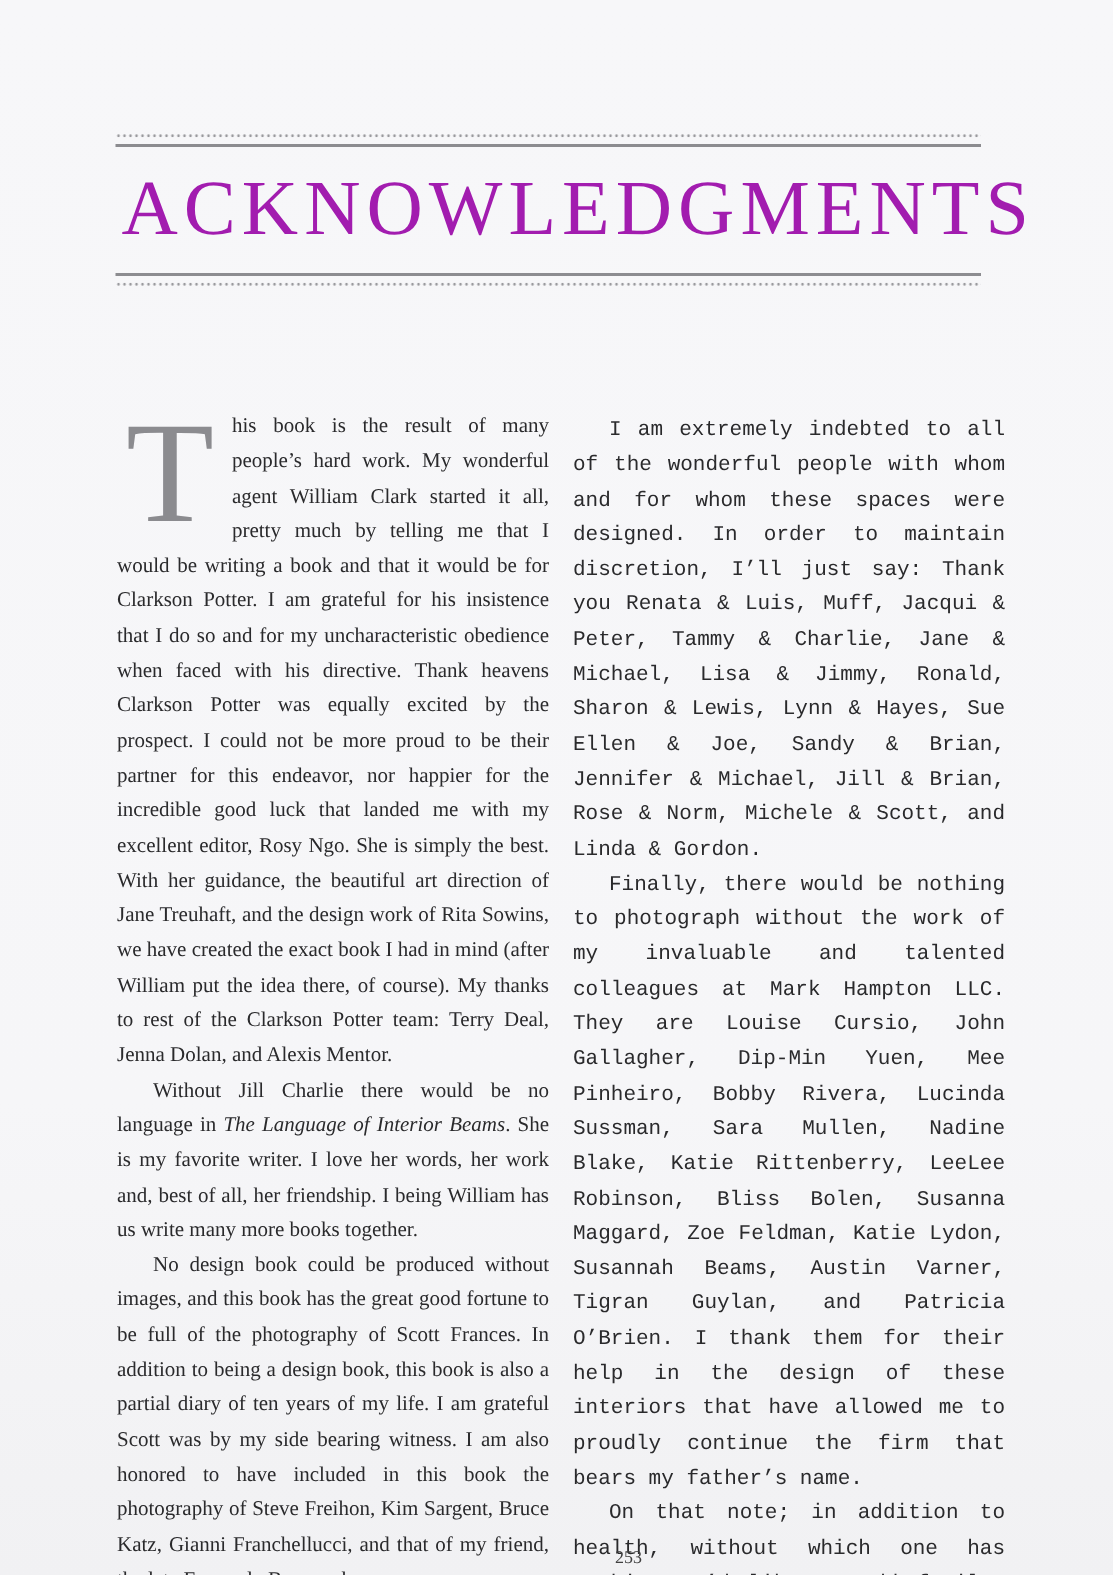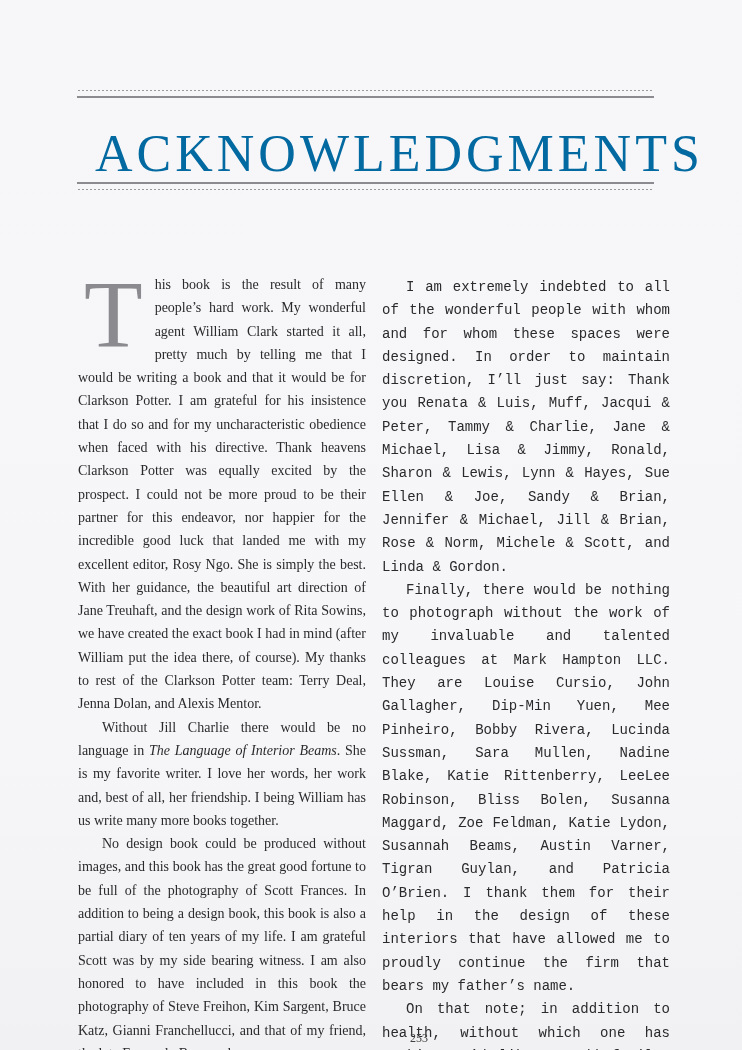--- a/index.html
+++ b/index.html
@@ -20,23 +20,23 @@
     .line { height: 2px; background: #8c8c90; }
     #rule-top { top: 89px; }
     #rule-top .line { margin-top: 4px; }
     #rule-bottom { top: 182px; }
     #rule-bottom .dots { margin-top: 4px; }
 
     .title {
       position: absolute; left: 77px; width: 577px; top: 104px;
       text-align: center;
       font-size: 52px; letter-spacing: 4px;
-      color: #0369a1; font-weight: normal;
+      color: #a21caf; font-weight: normal;
       line-height: 64px;
-      margin: 18px;
+      margin: 4px;
     }
 
     .col {
       position: absolute; top: 273px; width: 288px;
       font-size: 14px; line-height: 23.3px;
       text-align: justify;
       color: #2a2a2c;
     }
     #col-left { left: 78px; }
     #col-right { left: 382px; top: 276px; font-family: Liberation Mono, monospace; }

